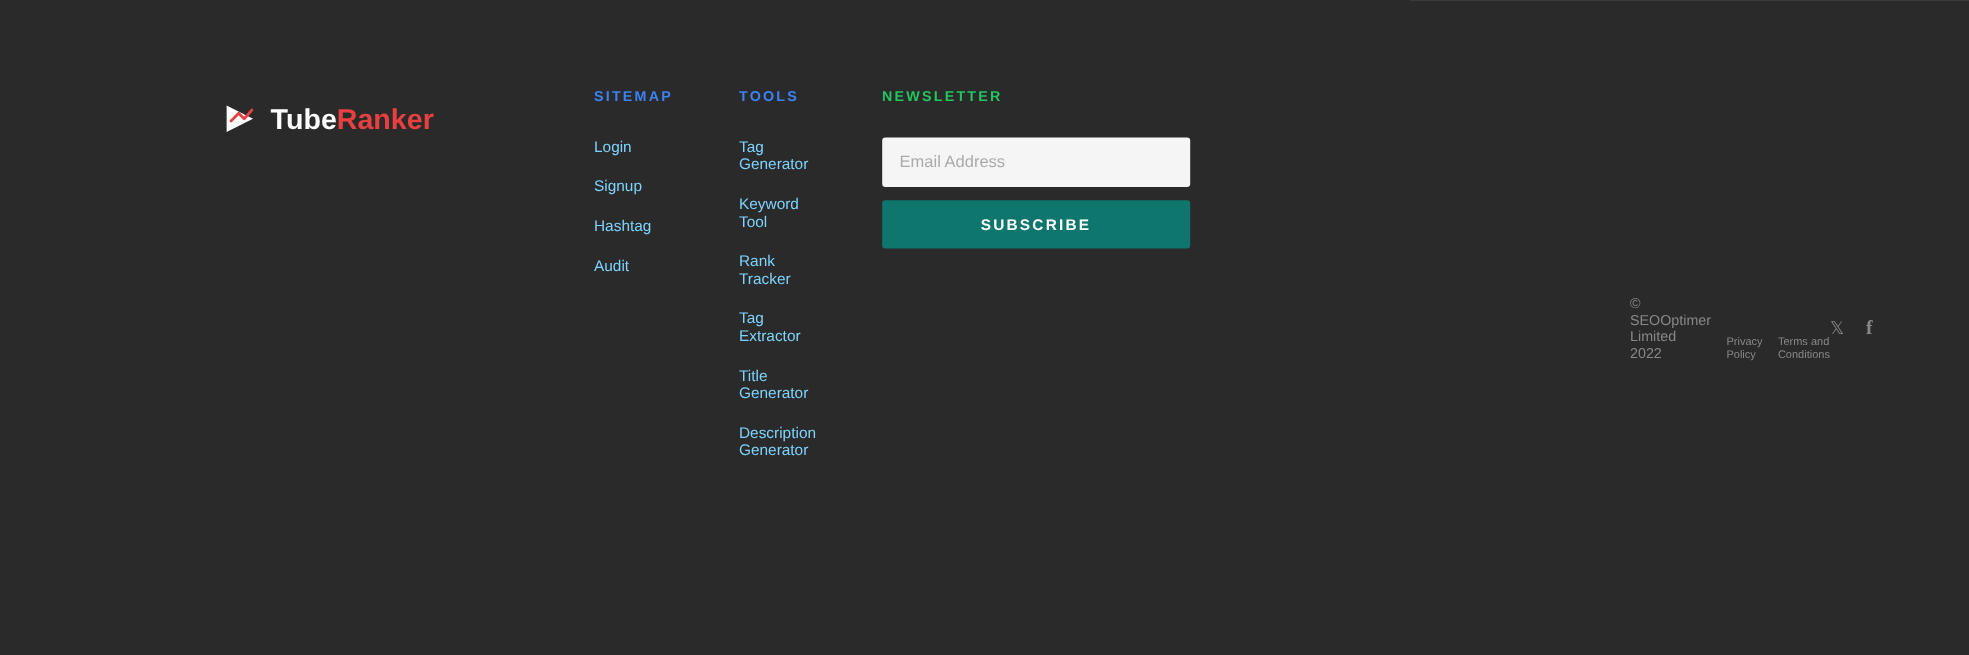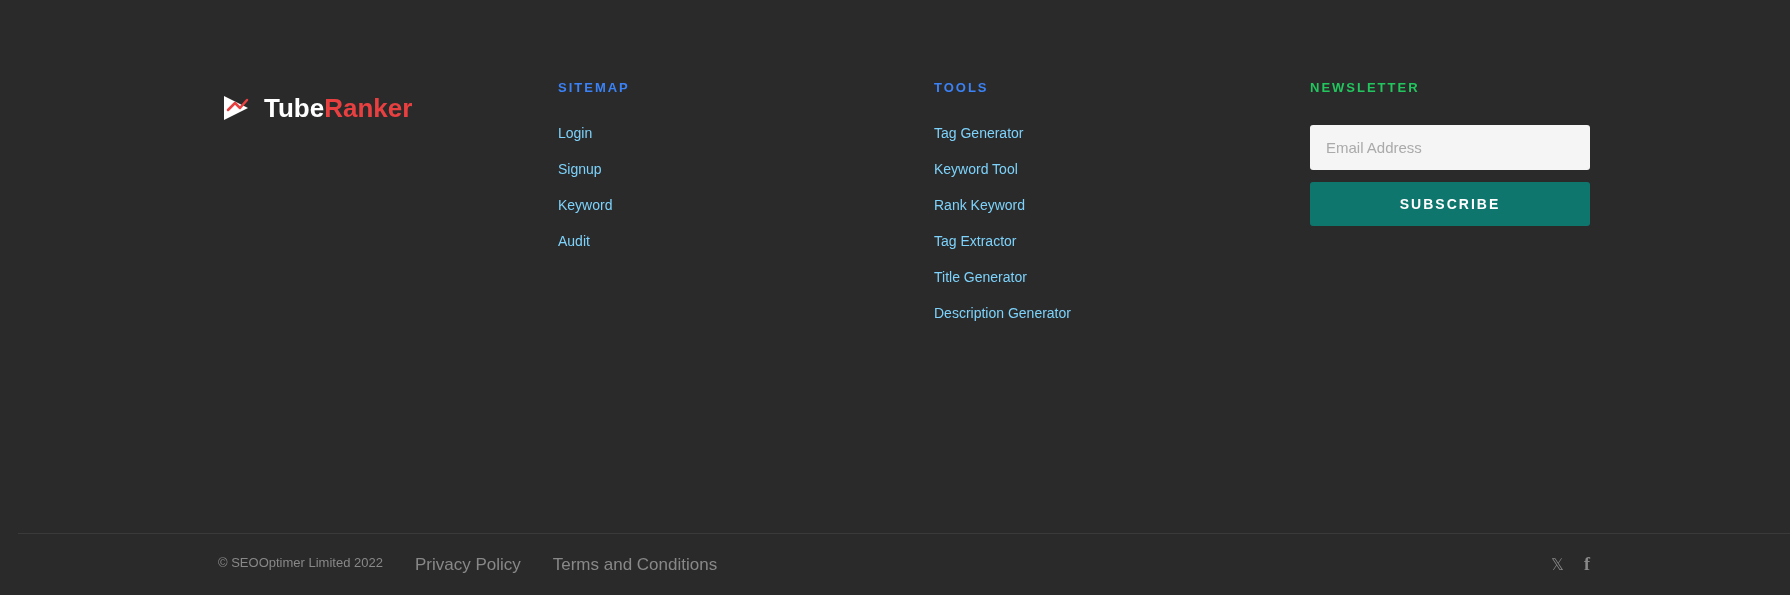--- a/index.html
+++ b/index.html
@@ -11,23 +11,22 @@
     body {
       background-color: #2a2a2a;
       color: #fff;
       font-family: Arial, sans-serif;
       width: 1790px;
       min-height: 595px;
     }
 
     .footer-container {
       display: flex;
-      flex-direction: column;
+      flex-direction: row;
       min-height: 595px;
-      margin-left: 18px;
     }
 
     .footer-main {
       display: flex;
       flex: 1;
       padding: 80px 200px 60px 200px;
       gap: 60px;
     }
 
     .footer-brand {
@@ -130,33 +129,33 @@
     .footer-bottom {
       display: flex;
       align-items: center;
       justify-content: space-between;
       padding: 20px 200px;
       border-top: 1px solid #3a3a3a;
     }
 
     .footer-bottom-left {
       display: flex;
-      align-items: flex-start;
-      gap: 32px;
+      align-items: flex-end;
+      gap: 14px;
     }
 
     .copyright-text {
       color: #888;
       font-size: 13px;
     }
 
     .bottom-link {
       color: #888;
       text-decoration: none;
-      font-size: 17px;
+      font-size: 10px;
       cursor: pointer;
     }
 
     .social-icons {
       display: flex;
       gap: 20px;
       align-items: center;
     }
 
     .social-icon {
@@ -193,29 +192,29 @@
         <div class="logo-text">
           <span style="color:#fff">Tube</span><span style="color:#e84040">Ranker</span>
         </div>
       </div>
     </div>
 
     <div class="footer-section">
       <div class="footer-section-title">SITEMAP</div>
       <a class="footer-link" href="#">Login</a>
       <a class="footer-link" href="#">Signup</a>
-      <a class="footer-link" href="#">Keyword</a>
+      <a class="footer-link" href="#">Hashtag</a>
       <a class="footer-link" href="#">Audit</a>
     </div>
 
     <div class="footer-section">
       <div class="footer-section-title">TOOLS</div>
       <a class="footer-link" href="#">Tag Generator</a>
       <a class="footer-link" href="#">Keyword Tool</a>
-      <a class="footer-link" href="#">Rank Keyword</a>
+      <a class="footer-link" href="#">Rank Tracker</a>
       <a class="footer-link" href="#">Tag Extractor</a>
       <a class="footer-link" href="#">Title Generator</a>
       <a class="footer-link" href="#">Description Generator</a>
     </div>
 
     <div class="newsletter-section">
       <div class="newsletter-title">NEWSLETTER</div>
       <input class="email-input" type="email" placeholder="Email Address" style="">
       <button class="subscribe-btn">SUBSCRIBE</button>
     </div>

